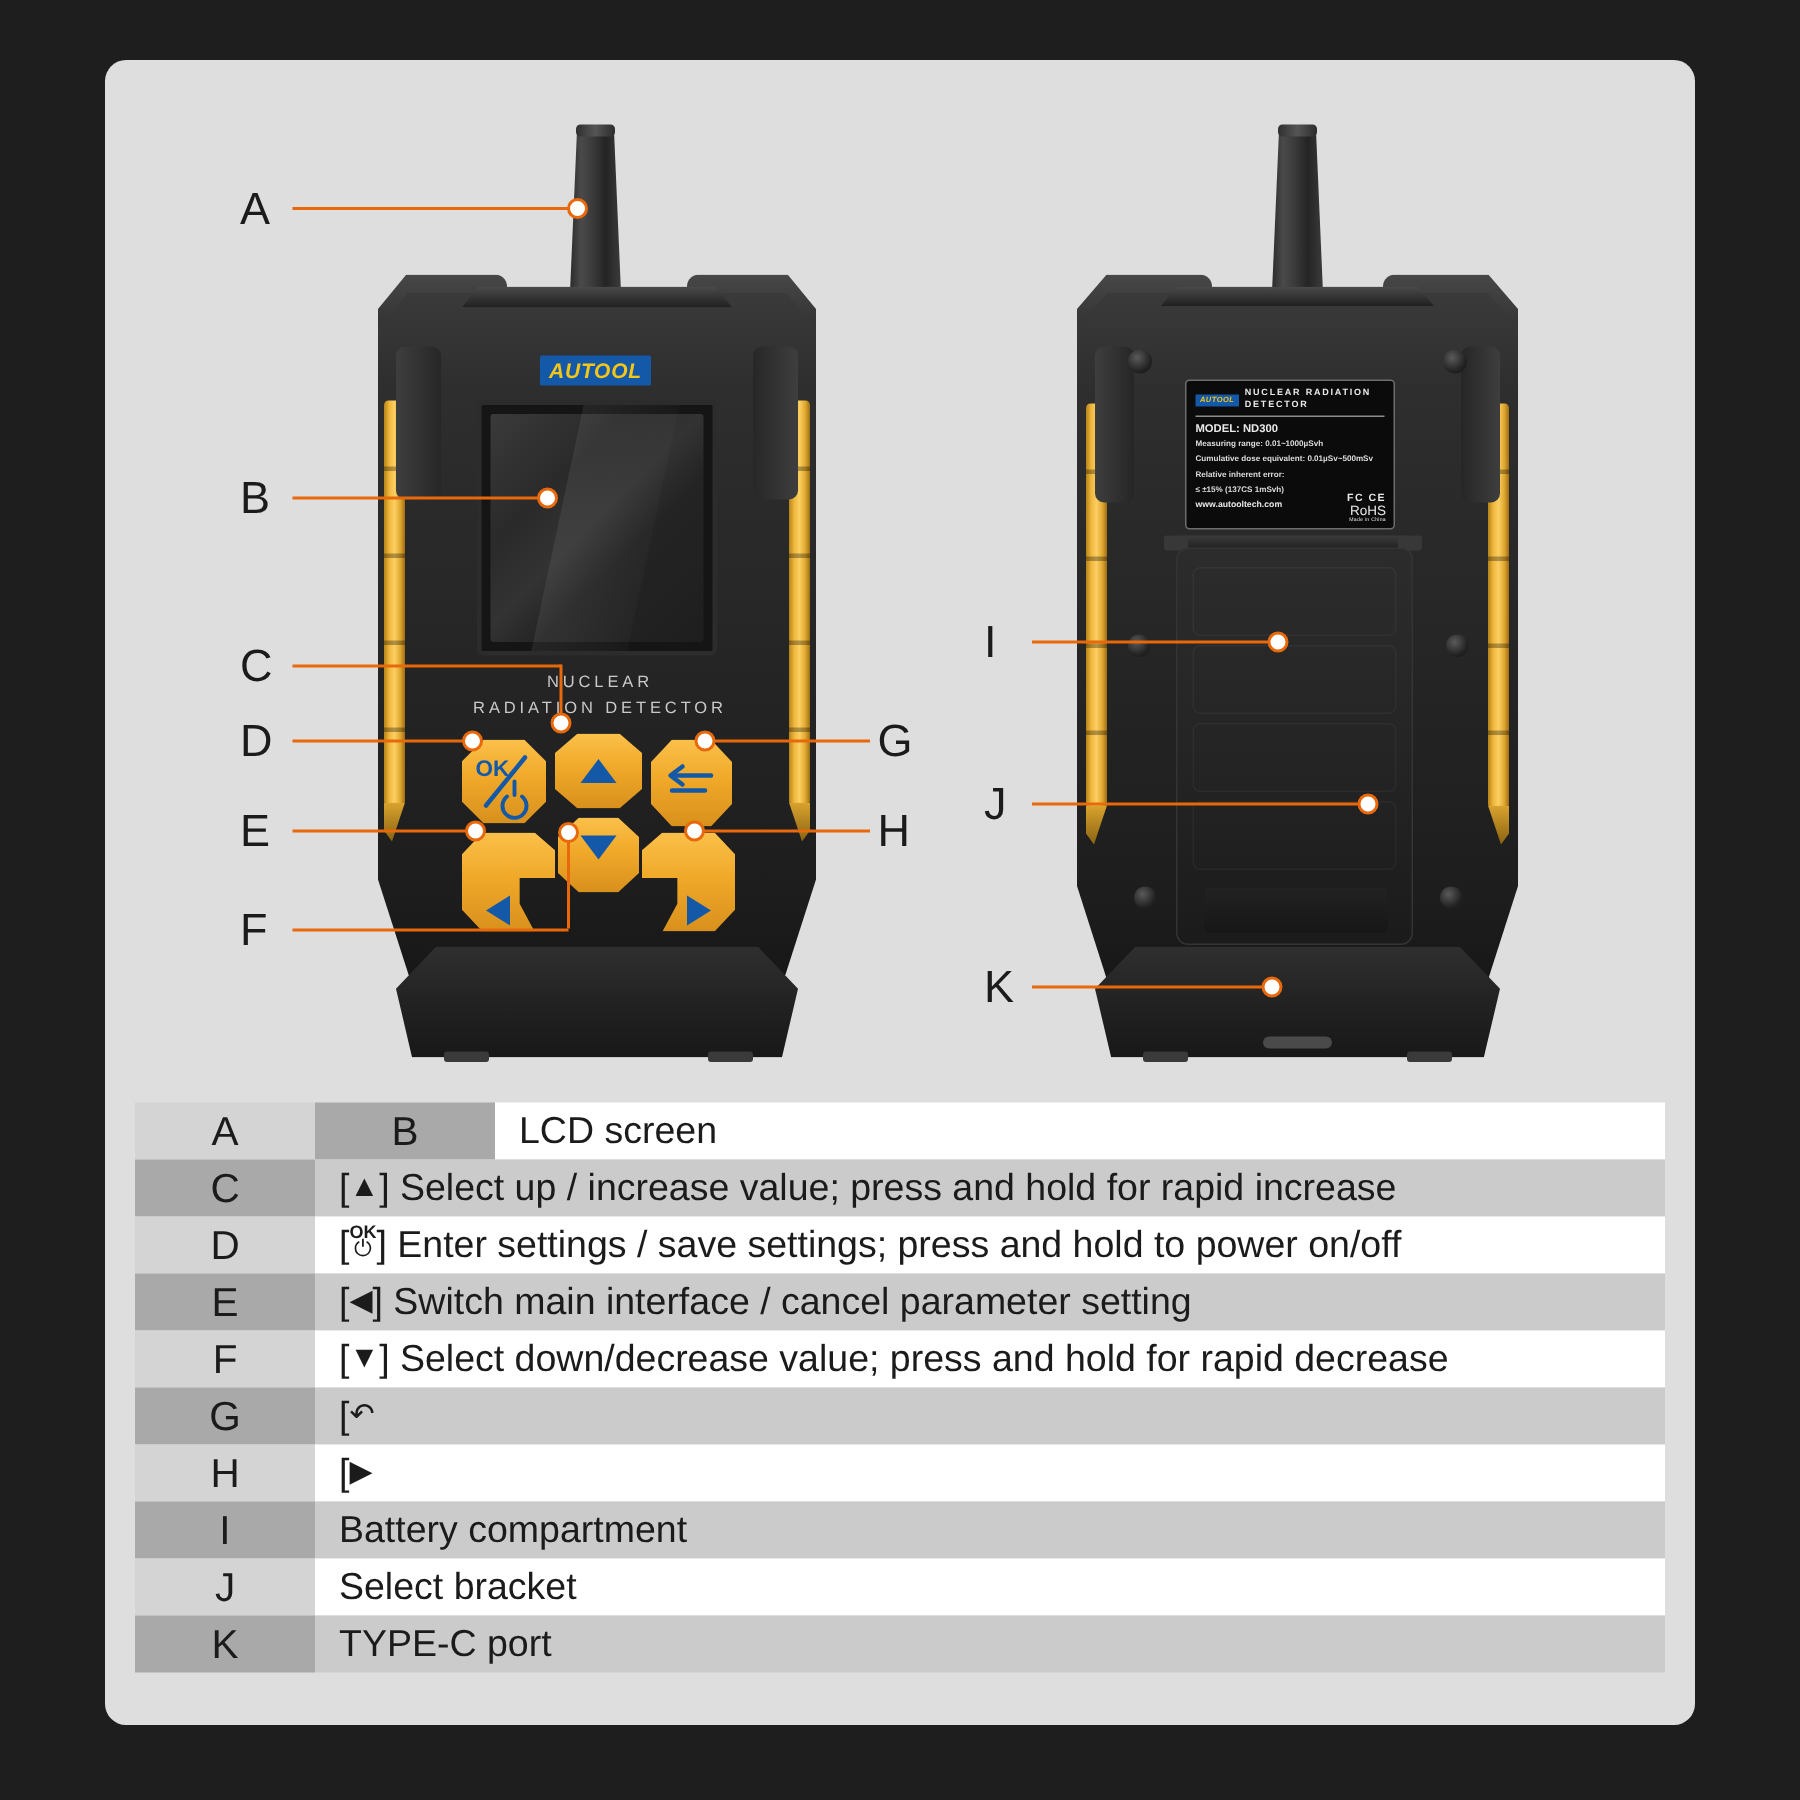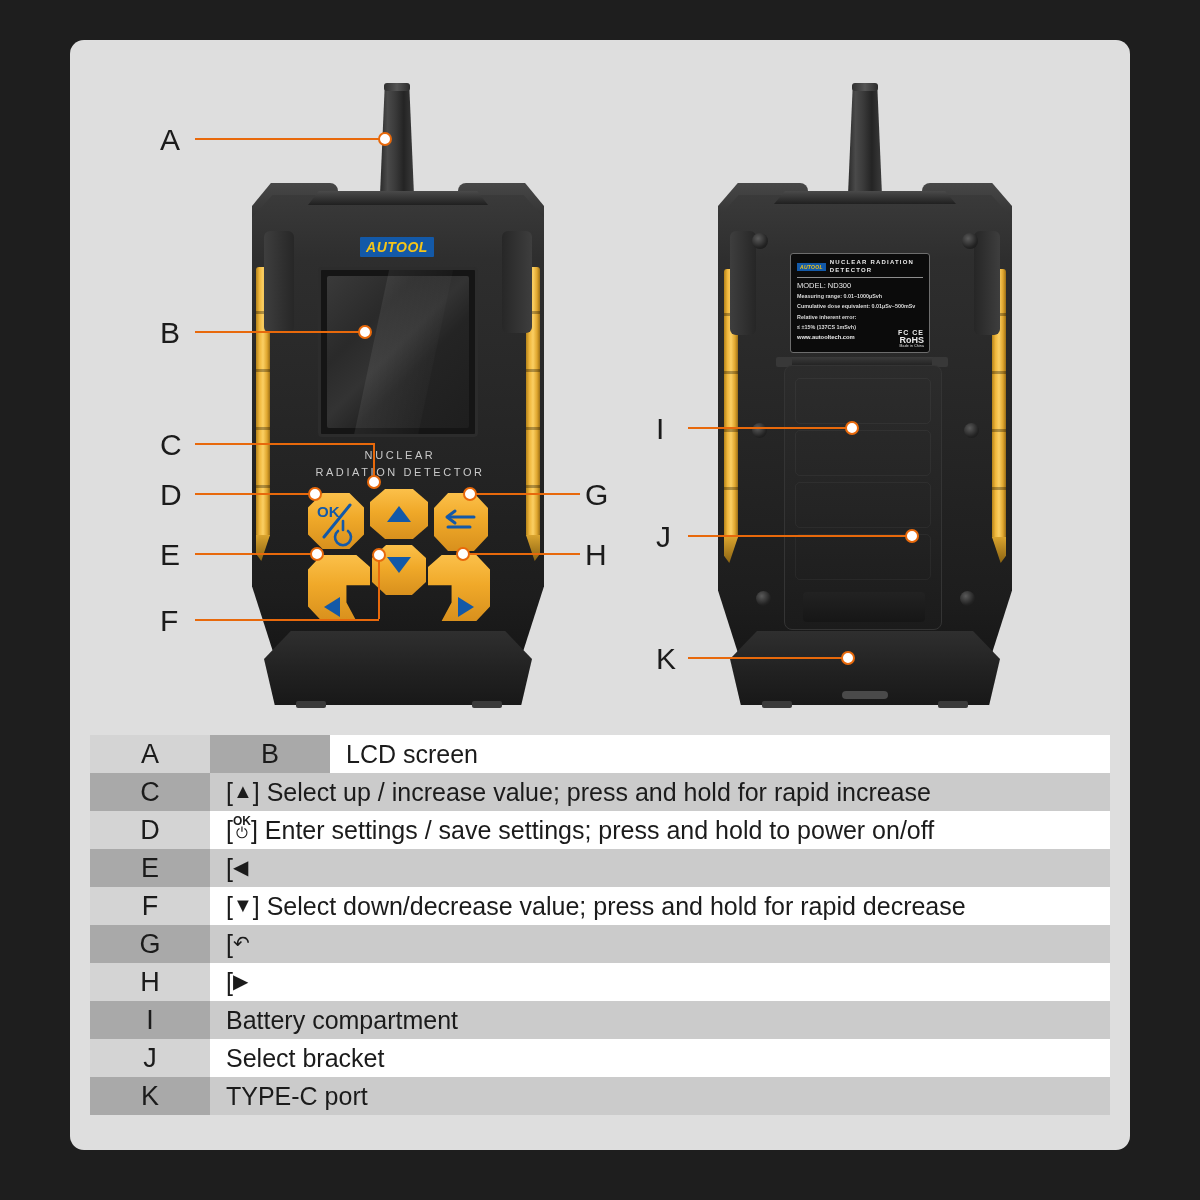--- a/index.html
+++ b/index.html
@@ -173,26 +173,26 @@
   .spec-head { display:flex; align-items:center; gap:4px; }
   .spec-head .mini-logo {
     background:#1359a8; color:#f5c518;
     font-size:5px; font-weight:bold; font-style:italic;
     padding:1px 3px; letter-spacing:.3px;
   }
   .spec-head .htxt {
     font-size:6px; letter-spacing:1.2px; font-weight:bold; line-height:1.25;
   }
   .spec-rule { height:1px; background:#8d8d8d; margin:3px 0 3px; }
-  .spec-model { font-size:7.5px; font-weight:normal; margin-bottom:1px; }
+  .spec-model { font-size:7.5px; font-weight:bold; margin-bottom:1px; }
   .spec-line { font-size:5.4px; line-height:1.9; font-weight:bold; color:#dcdcdc; }
   .spec-url { font-size:5.8px; font-weight:bold; margin-top:2px; }
   .certs { position:absolute; right:5px; bottom:4px; text-align:right; line-height:1; }
   .certs .row1 { font-size:7px; font-weight:bold; letter-spacing:1px; }
-  .certs .rohs { font-size:9px; font-weight:bold; }
+  .certs .rohs { font-size:9px; font-weight:normal; }
   .certs .made { font-size:3.4px; letter-spacing:.2px; }
 
   .batt-door {
     position:absolute;
     background:linear-gradient(180deg,#2c2c2c,#242424 55%,#1b1b1b);
     border-radius:8px;
     border:1px solid #343434;
   }
   .batt-rib {
     position:absolute;
@@ -529,20 +529,21 @@
             </span>
             <span>] Enter settings / save settings; press and hold to power on/off</span>
       </div>
     </div>
 
     <div class="trow odd">
       <div class="cell-label">E</div>
       <div class="cell-text">
         <span>[ </span>
             <span class="key-glyph">◀</span>
+            <span>] Switch main interface / cancel parameter setting</span>
       </div>
     </div>
 
     <div class="trow even">
       <div class="cell-label">F</div>
       <div class="cell-text">
         <span>[ </span>
             <span class="key-glyph">▼</span>
             <span>] Select down/decrease value; press and hold for rapid decrease</span>
       </div>

